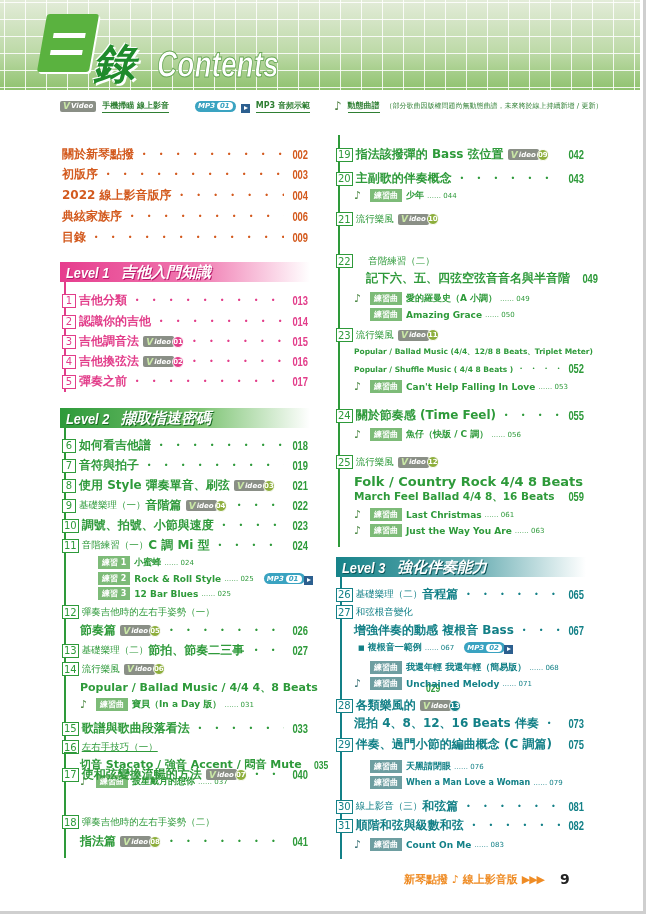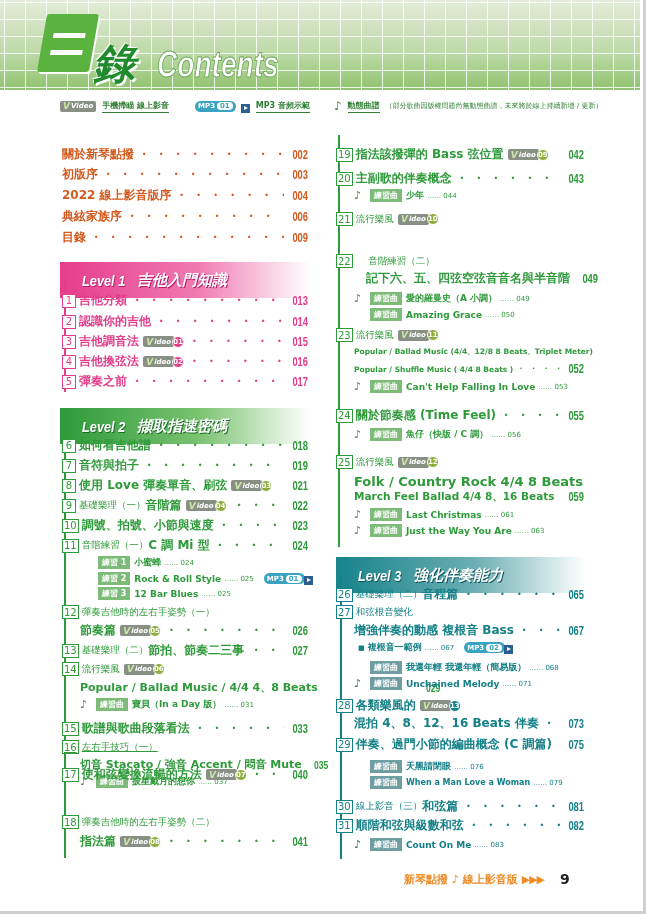--- a/index.html
+++ b/index.html
@@ -22,37 +22,37 @@
     font-style: italic; text-shadow: 2px 2px 0 #fff, -1px -1px 0 #fff; letter-spacing: -2px; }
   .title-en { position: absolute; left: 157px; top: 44px; font-family: "Liberation Sans", sans-serif; font-size: 36px;
     font-style: italic; font-weight: bold; color: #ffffff; -webkit-text-stroke: 1px #6aa857;
     transform: scaleX(0.78); transform-origin: left center; letter-spacing: 0; }
 
   
   .legend { position: absolute; left: 60px; top: 97px; width: 560px; height: 18px; display: flex; align-items: center; gap: 6px; font-size: 8px; color: #2f7f33; font-weight: bold; }
   .video-badge { display: inline-flex; align-items: center; height: 11px; padding: 0 3px; border-radius: 2px; background: #8a8f86; color: #fff; font-size: 7px; font-weight: bold; font-style: italic; }
   .video-badge .v { color: #c9e7a6; font-size: 9px; margin-right: 1px; }
   .vnum { display: inline-flex; width: 12px; height: 12px; border-radius: 50%; background: #8dae3c; color: #fff; font-size: 7px; font-weight: bold; align-items: center; justify-content: center; margin-left: -2px; border: 1px solid #fff; }
-  .mp3-badge { display: inline-flex; align-items: center; height: 11px; border-radius: 6px; background: #3aa3c1; color: #fff; font-size: 7px; font-weight: bold; padding: 0 3px; }
+  .mp3-badge { display: inline-flex; align-items: center; height: 11px; border-radius: 6px; background: #3aa3c1; color: #fff; font-size: 7px; font-weight: bold; padding: 0 3px; font-style: italic; }
   .mp3-badge .n { background: #fff; color: #3aa3c1; border-radius: 5px; padding: 0 3px; margin-left: 2px; }
   .play-tri { display: inline-block; width: 9px; height: 9px; background: #2c5f8f; position: relative; margin-left: -1px; margin-top: 4px; }
   .play-tri::after { content: ""; position: absolute; left: 3px; top: 2px; border-left: 4px solid #fff; border-top: 2.5px solid transparent; border-bottom: 2.5px solid transparent; }
   .ul { border-bottom: 1px solid #2f7f33; padding-bottom: 1px; }
   .note-icon { display: inline-block; font-size: 12px; color: #4b7d3e; line-height: 1; }
   .legend .small { font-size: 7px; font-weight: normal; color: #2f7f33; }
   .row { position: absolute; display: flex; align-items: center; white-space: nowrap; }
   .dots { flex: 1; overflow: hidden; letter-spacing: 5px; margin: 0 4px; white-space: nowrap; text-align: right; }
   .page-no { font-family: "Liberation Sans", sans-serif; font-weight: bold; transform: scaleX(0.78); transform-origin: right center; display: inline-block; }
 
   
   .intro { color: #d35a1e; font-weight: bold; font-size: 12px; }
   .intro .dots { color: #d35a1e; }
 
   
-  .level-banner { position: absolute; height: 36px; display: flex; align-items: center; padding-left: 22px; font-style: italic; font-weight: bold; color: #fff; font-size: 15px; letter-spacing: 0; text-align: right; }
+  .level-banner { position: absolute; height: 20px; display: flex; align-items: center; padding-left: 6px; font-style: italic; font-weight: bold; color: #fff; font-size: 15px; letter-spacing: 0; text-align: right; }
   .level-banner .lv { font-family: "Liberation Sans", sans-serif; transform: scaleX(0.85); transform-origin: left center; display: inline-block; margin-right: 4px; }
   .lvl1 { background: linear-gradient(90deg, #e63c8d 0%, #f07ab1 55%, rgba(255,255,255,0) 100%); text-shadow: 1px 1px 0 #b8196a; }
   .lvl2 { background: linear-gradient(90deg, #2d9a3a 0%, #79c26f 55%, rgba(255,255,255,0) 100%); text-shadow: 1px 1px 0 #1b6a25; }
   .lvl3 { background: linear-gradient(90deg, #17838a 0%, #6aaeb3 55%, rgba(255,255,255,0) 100%); text-shadow: 1px 1px 0 #0c5458; }
 
   .vline { position: absolute; width: 2px; }
   .num { display: inline-flex; align-items: center; justify-content: center; min-width: 14px; height: 14px; border: 1px solid; font-size: 10px; margin-right: 3px; font-weight: normal; background: #fff; padding: 0 1px; }
 
   .l1 { color: #e23d8a; font-size: 12px; font-weight: bold; }
   .l1 .num { border-color: #e23d8a; color: #e23d8a; }
@@ -187,21 +187,21 @@
     <span class="page-no">018</span>
   </div>
   <div class="row l2" style="left:62px; top:457px; width:246px;">
     <span class="num">7</span>
     <span>音符與拍子</span>
     <span class="dots">・・・・・・・・・・・・・・・・・・・・・・・・・・・・</span>
     <span class="page-no">019</span>
   </div>
   <div class="row l2" style="left:62px; top:477px; width:246px;">
     <span class="num">8</span>
-    <span>使用 Love 彈奏單音、刷弦</span>&nbsp;
+    <span>使用 Style 彈奏單音、刷弦</span>&nbsp;
     <span class="video-badge"><span class="v">V</span>ideo</span><span class="vnum">03</span>
     <span class="dots" style="flex:1"></span>
     <span class="page-no">021</span>
   </div>
   <div class="row l2" style="left:62px; top:497px; width:246px;">
     <span class="num">9</span>
     <span class="sub">基礎樂理（一）</span>
     <span>音階篇</span>&nbsp;
     <span class="video-badge"><span class="v">V</span>ideo</span><span class="vnum">04</span>
     <span class="dots">・・・</span>

